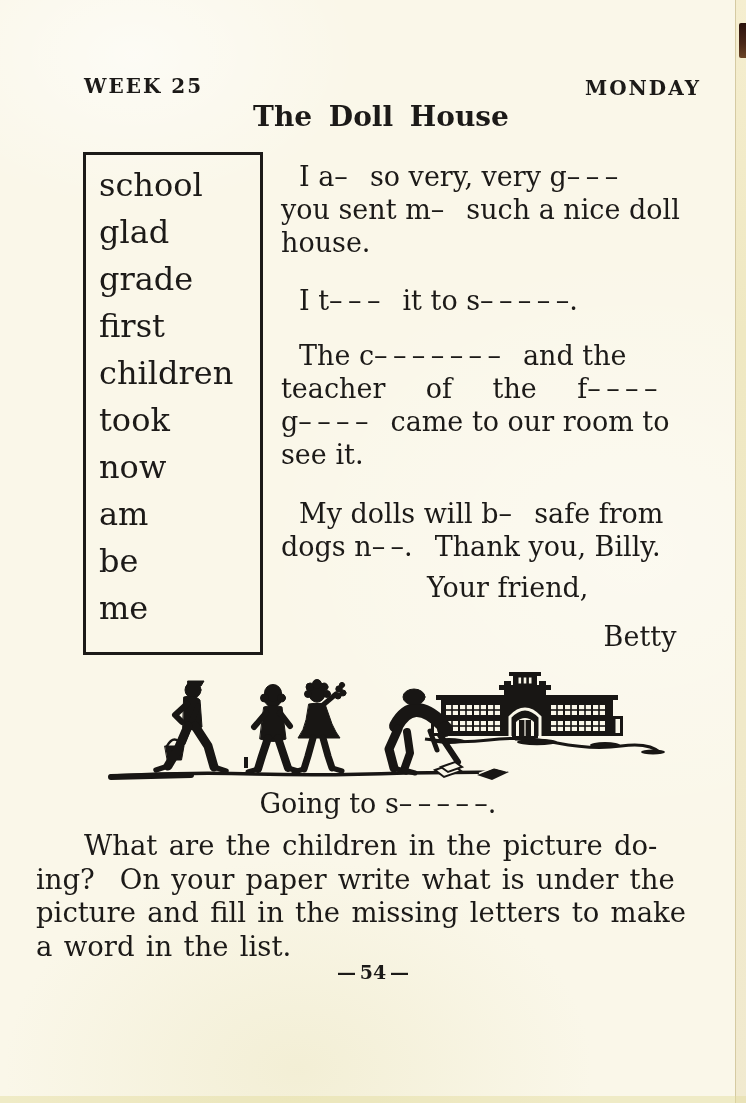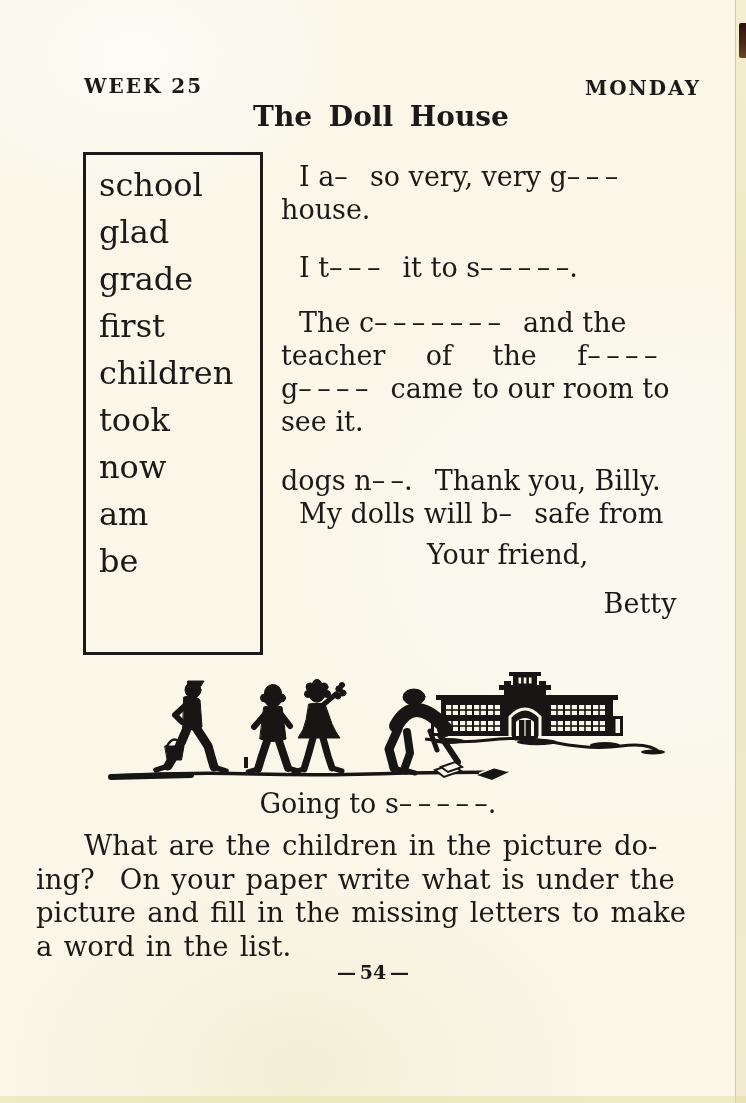--- a/index.html
+++ b/index.html
@@ -65,39 +65,41 @@
   <div class="abs word-box">
     <div class="word">school</div>
     <div class="word">glad</div>
     <div class="word">grade</div>
     <div class="word">first</div>
     <div class="word">children</div>
     <div class="word">took</div>
     <div class="word">now</div>
     <div class="word">am</div>
     <div class="word">be</div>
+    <div class="word">me</div>
   </div>
 
   <div class="abs letter">
     <div class="para p1">
       <div class="line indent">I a–  so very, very g– – –</div>
+      <div class="line">you sent m–  such a nice doll</div>
       <div class="line">house.</div>
     </div>
     <div class="para p2">
       <div class="line indent">I t– – –  it to s– – – – –.</div>
     </div>
     <div class="para p3">
       <div class="line indent">The c– – – – – – –  and the</div>
       <div class="line">teacher   of   the   f– – – –</div>
       <div class="line">g– – – –  came to our room to</div>
       <div class="line">see it.</div>
     </div>
     <div class="para p4">
+      <div class="line indent">My dolls will b–  safe from</div>
       <div class="line">dogs n– –.  Thank you, Billy.</div>
-      <div class="line indent">My dolls will b–  safe from</div>
     </div>
     <div class="closing">Your friend,</div>
     <div class="signature">Betty</div>
   </div>
 
   <svg class="abs illus" viewBox="0 0 570 120" xmlns="http://www.w3.org/2000/svg">
     <defs>
       <g id="win">
         <rect width="12" height="10" fill="#faf7e9"></rect>
         <rect x="5.2" width="1.6" height="10" fill="#181614"></rect>

